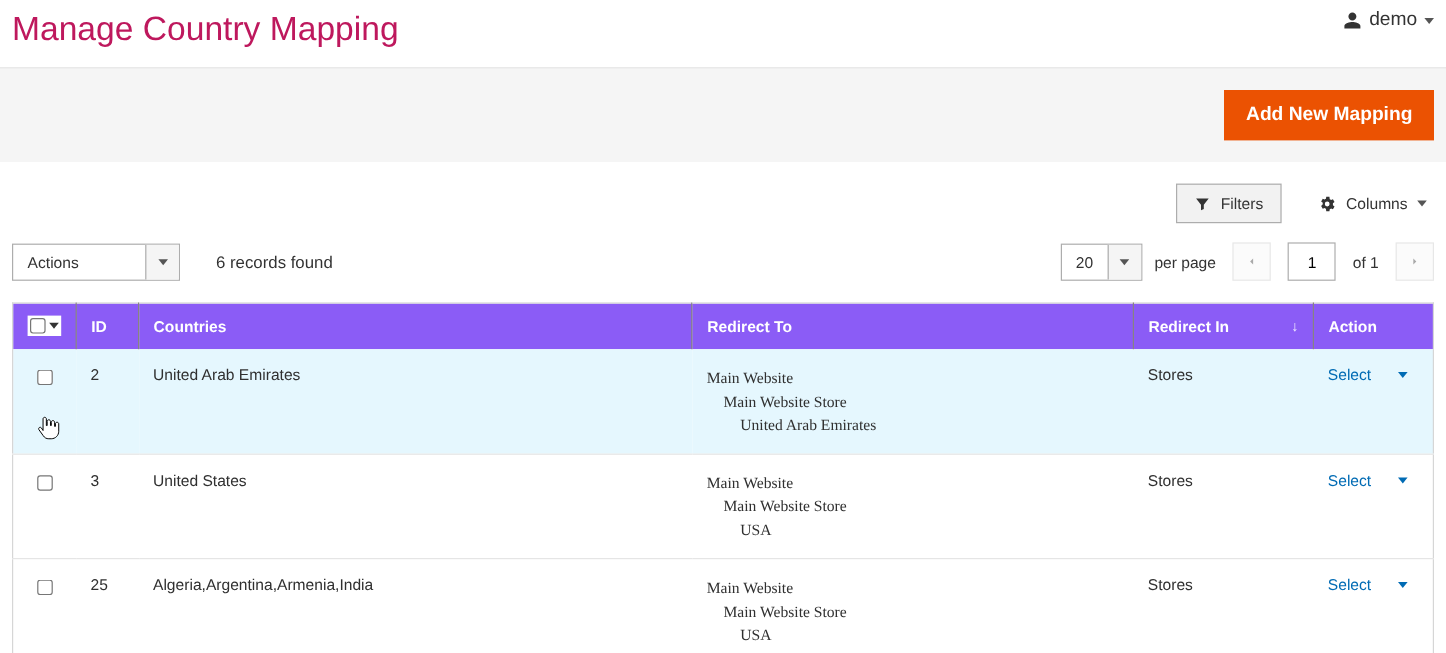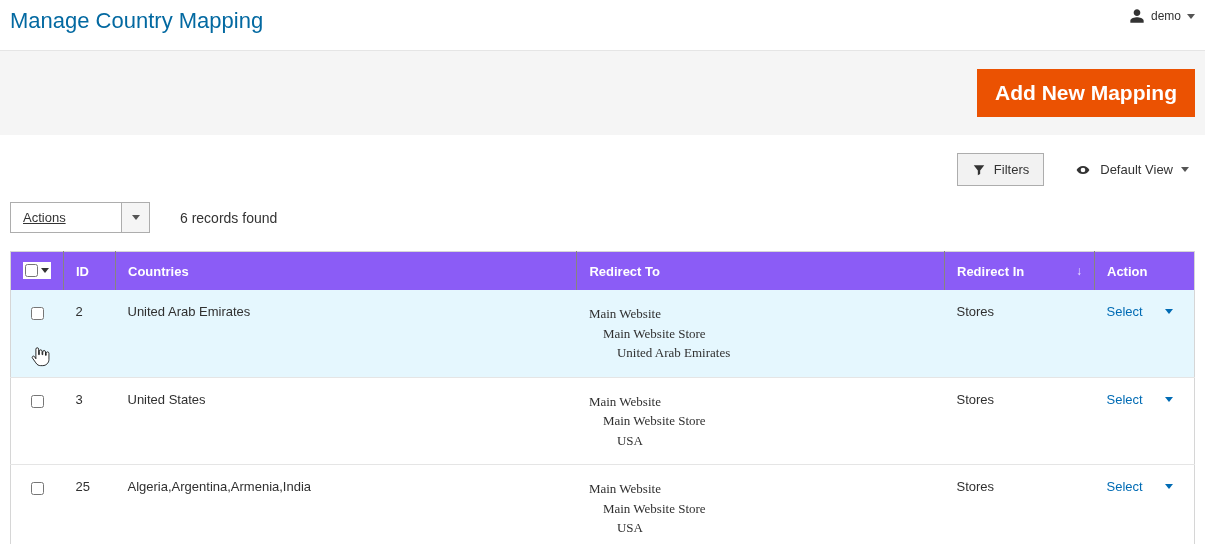--- a/index.html
+++ b/index.html
@@ -10,47 +10,47 @@
     color: #333;
     background: #fff;
   }
   .page-header {
     display: flex;
     justify-content: space-between;
     align-items: flex-start;
     padding: 8px 10px 16px 10px;
   }
   .page-title {
-    font-size: 22px;
+    font-size: 28px;
     font-weight: 300;
-    color: #0369a1;
+    color: #be185d;
     margin: 0;
   }
   .user-menu {
     display: flex;
     align-items: center;
     gap: 6px;
-    font-size: 12px;
+    font-size: 16px;
     color: #333;
     cursor: pointer;
   }
   .user-menu .person-icon { width: 16px; height: 16px; }
   .toolbar-top {
     background: #f5f5f5;
     border-top: 1px solid #e5e5e5;
     padding: 18px 10px;
     display: flex;
     justify-content: flex-end;
   }
   .btn-primary {
     background: #eb5202;
     color: #fff;
     border: none;
     padding: 12px 18px;
-    font-size: 21px;
+    font-size: 16px;
     font-weight: 600;
     cursor: pointer;
   }
   .toolbar-controls {
     display: flex;
     justify-content: flex-end;
     gap: 24px;
     padding: 18px 10px 10px;
     align-items: center;
   }
@@ -88,21 +88,20 @@
     justify-content: space-between;
     align-items: center;
     padding: 6px 10px 18px;
   }
   .row-left { display: flex; align-items: center; gap: 30px; }
   .row-right { display: flex; align-items: center; gap: 14px; }
   .select-combo {
     display: inline-flex;
     border: 1px solid #adadad;
     background: #fff;
-    text-decoration: underline;
   }
   .select-combo .sc-text {
     padding: 7px 12px;
     min-width: 110px;
     font-size: 13px;
   }
   .select-combo .sc-caret {
     border-left: 1px solid #adadad;
     background: #f5f5f5;
     width: 28px;
@@ -209,37 +208,60 @@
 </div>
 
 <div class="toolbar-controls">
   <button class="btn-secondary">
     <svg width="14" height="14" viewBox="0 0 24 24" fill="#333">
         <path d="M3 4h18l-7 9v6l-4 2v-8z"></path>
       </svg>
     <span>Filters</span>
   </button>
   <button class="btn-ghost">
-    <svg width="18" height="14" viewBox="0 0 24 24" fill="#333">
-        <path d="M12 5C7 5 2.73 8.11 1 12c1.73 3.89 6 7 11 7s9.27-3.11 11-7c-1.73-3.89-6-7-11-7zm0 11a4 4 0 110-8 4 4 0 010 8z"></path>
+    <svg width="16" height="16" viewBox="0 0 24 24" fill="#333">
+        <path d="M19.14 12.94a7.14 7.14 0 000-1.88l2.03-1.58-2-3.46-2.39.96a7.03 7.03 0 00-1.62-.94L14.8 3h-4l-.36 2.54c-.57.23-1.12.54-1.62.94l-2.39-.96-2 3.46 2.03 1.58a7.14 7.14 0 000 1.88L4.43 14.5l2 3.46 2.39-.96c.5.4 1.05.71 1.62.94L10.8 21h4l.36-2.54c.57-.23 1.12-.54 1.62-.94l2.39.96 2-3.46-2.03-1.58zM12 15a3 3 0 110-6 3 3 0 010 6z"></path>
       </svg>
-    <span>Default View</span>
+    <span>Columns</span>
     <span class="caret-down"></span>
   </button>
 </div>
 
 <div class="row-controls">
   <div class="row-left">
     <div class="select-combo">
       <div class="sc-text">Actions</div>
       <div class="sc-caret">
           <span class="caret-down"></span>
         </div>
     </div>
     <span class="records-found">6 records found</span>
+  </div>
+  <div class="row-right">
+    <div class="perpage-group">
+      <div class="select-combo">
+        <div class="sc-text" style="min-width:28px;">20</div>
+        <div class="sc-caret">
+            <span class="caret-down"></span>
+          </div>
+      </div>
+      <span>per page</span>
+    </div>
+    <div class="nav-arrow disabled">
+      <svg width="10" height="12" viewBox="0 0 24 24" fill="#555">
+          <path d="M15 6l-6 6 6 6z"></path>
+        </svg>
+    </div>
+    <input class="page-input" value="1" style="">
+    <span>of 1</span>
+    <div class="nav-arrow disabled">
+      <svg width="10" height="12" viewBox="0 0 24 24" fill="#555">
+          <path d="M9 6l6 6-6 6z"></path>
+        </svg>
+    </div>
   </div>
 </div>
 
 <table class="data-grid">
   <thead>
     <tr>
       <th class="col-check">
         <span class="th-check-wrap">
           <input type="checkbox" style="">
           <span class="caret-dark"></span>

